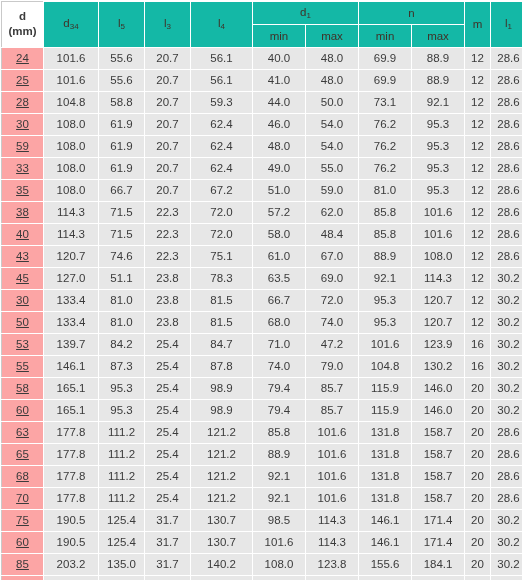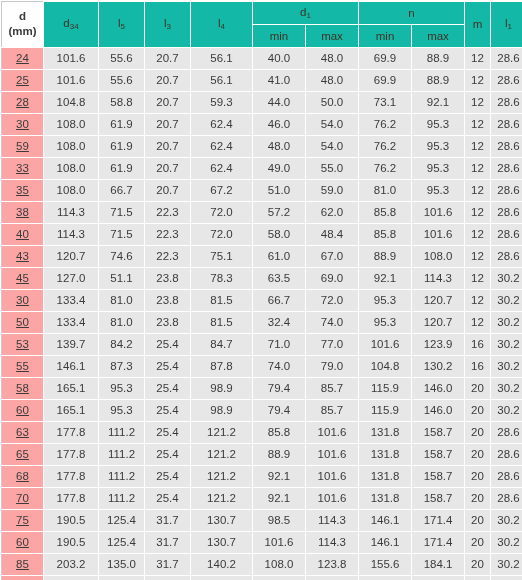--- a/index.html
+++ b/index.html
@@ -287,35 +287,35 @@
           <td class="cell">120.7</td>
           <td class="cell">12</td>
           <td class="cell">30.2</td>
         </tr>
         <tr>
           <td class="cell-d">50</td>
           <td class="cell">133.4</td>
           <td class="cell">81.0</td>
           <td class="cell">23.8</td>
           <td class="cell">81.5</td>
-          <td class="cell">32.4</td>
+          <td class="cell">68.0</td>
           <td class="cell">74.0</td>
           <td class="cell">95.3</td>
           <td class="cell">120.7</td>
           <td class="cell">12</td>
           <td class="cell">30.2</td>
         </tr>
         <tr>
           <td class="cell-d">53</td>
           <td class="cell">139.7</td>
           <td class="cell">84.2</td>
           <td class="cell">25.4</td>
           <td class="cell">84.7</td>
           <td class="cell">71.0</td>
-          <td class="cell">77.0</td>
+          <td class="cell">47.2</td>
           <td class="cell">101.6</td>
           <td class="cell">123.9</td>
           <td class="cell">16</td>
           <td class="cell">30.2</td>
         </tr>
         <tr>
           <td class="cell-d">55</td>
           <td class="cell">146.1</td>
           <td class="cell">87.3</td>
           <td class="cell">25.4</td>

